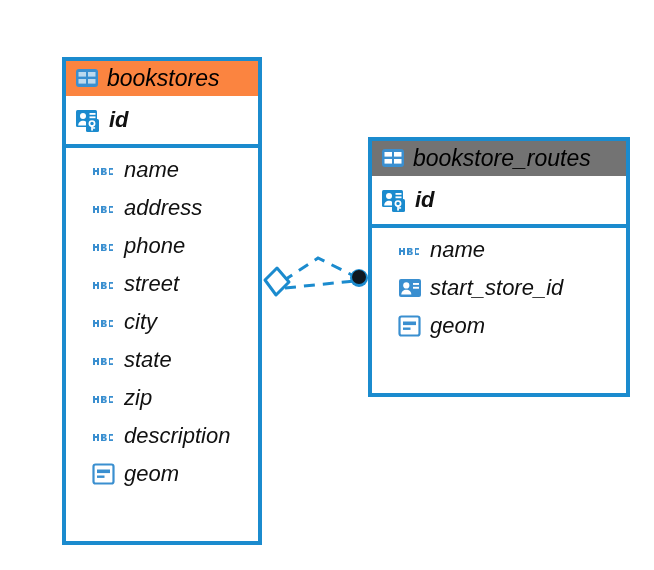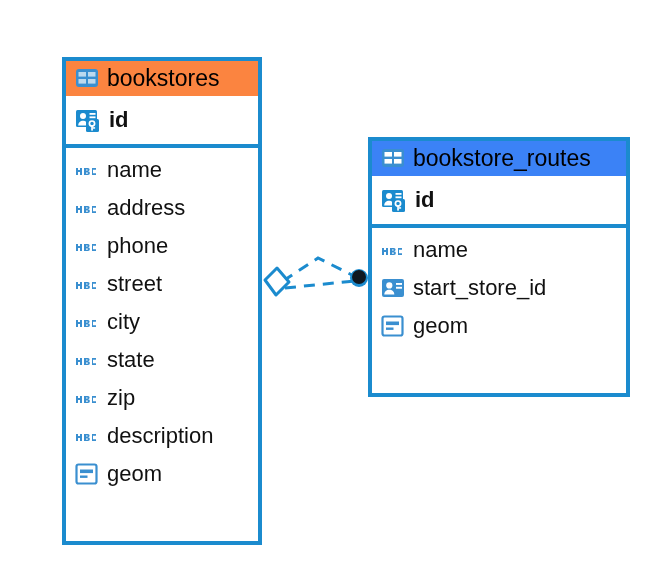--- a/index.html
+++ b/index.html
@@ -11,20 +11,21 @@
     width: 654px;
     height: 570px;
     position: relative;
     overflow: hidden;
     font-family: "Liberation Sans", sans-serif;
   }
 
   .canvas {
     position: absolute;
     inset: 0;
+    font-style: italic;
   }
 
   
   .entity {
     position: absolute;
     box-sizing: border-box;
     background: #ffffff;
     border: 4px solid #1b8bce;
     display: flex;
     flex-direction: column;
@@ -35,40 +36,40 @@
     display: flex;
     align-items: center;
     gap: 8px;
     padding: 4px 9px 5px 9px;
     font-size: 23px;
     color: #000000;
     line-height: 1.15;
     white-space: nowrap;
   }
   .entity-header.accent-orange { background: #fb8440; }
-  .entity-header.accent-grey   { background: #3b82f6; }
+  .entity-header.accent-grey   { background: #737373; }
 
   .pk-section {
     border-top: 0;
     border-bottom: 4px solid #1b8bce;
   }
 
   .field-row {
     box-sizing: border-box;
     display: flex;
     align-items: center;
     gap: 8px;
     padding: 9px 9px;
     height: 38px;
     font-size: 22px;
     color: #111111;
     white-space: nowrap;
   }
   .field-row.pk { font-weight: bold; }
-  .field-list { padding: 3px 0 4px 0; }
+  .field-list { padding: 3px 0 4px 0; margin-left: 17px; }
 
   .field-label { display: inline-block; }
 
   
   .icon {
     flex: 0 0 auto;
     display: inline-block;
     line-height: 0;
   }
   .icon svg { display: block; }

